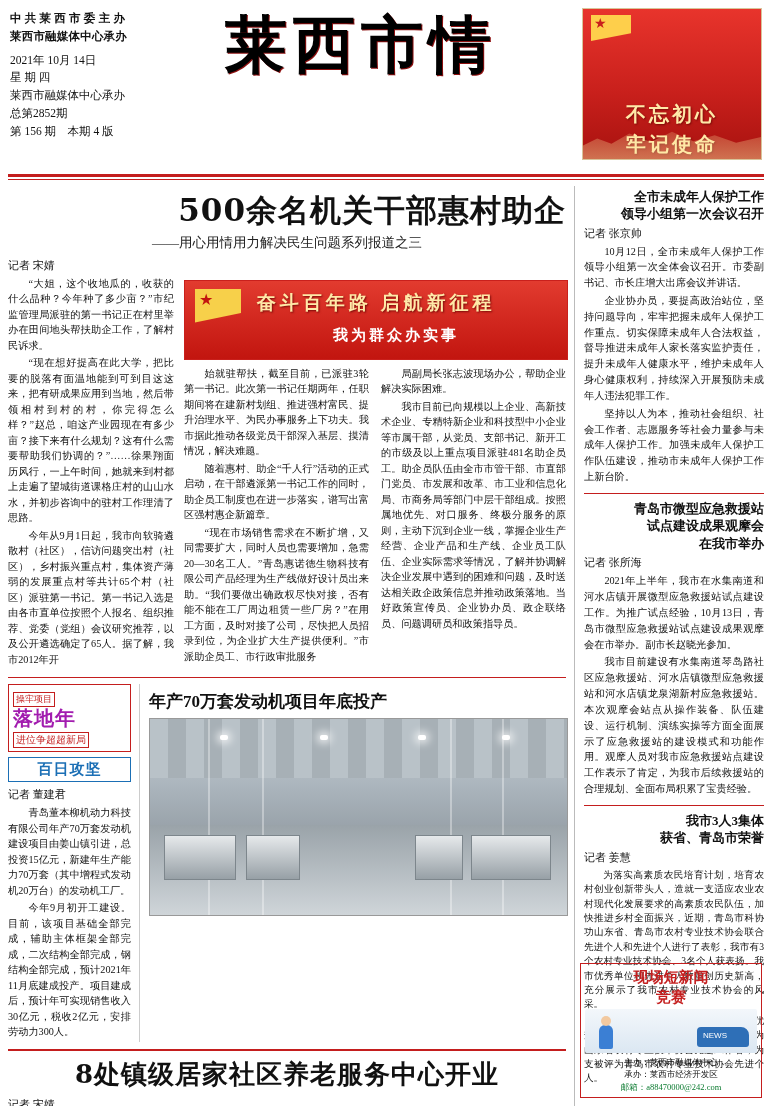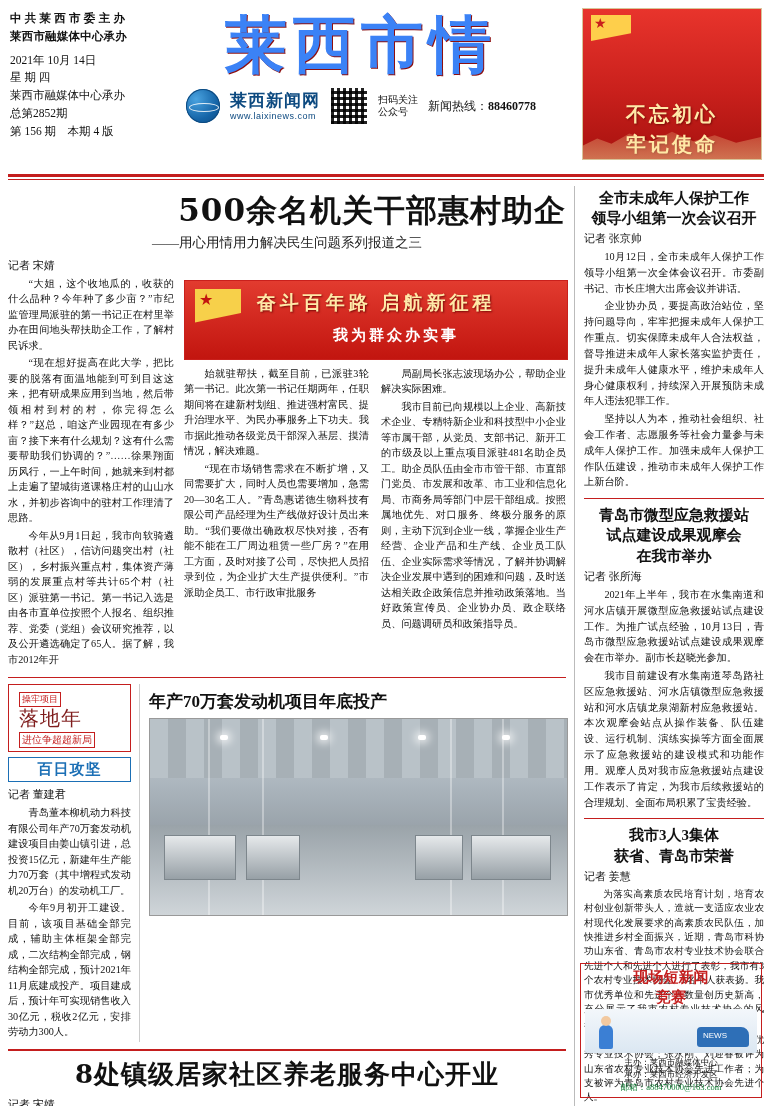--- a/index.html
+++ b/index.html
@@ -5,21 +5,21 @@
   html,body{margin:0;padding:0;background:#fff;}
   body{width:772px;height:1106px;font-family:"Liberation Serif",serif;color:#111;position:relative;overflow:hidden;}
   .page{width:772px;height:1106px;position:relative;padding:0;box-sizing:border-box;}
 
   
   .masthead{display:flex;align-items:flex-start;padding:6px 10px 0 10px;box-sizing:border-box;height:170px;}
   .mh-left{width:130px;font-size:11.5px;line-height:1.55;color:#111;padding-top:4px;}
   .mh-left .org{font-weight:bold;font-size:11.5px;letter-spacing:.2px;}
   .mh-left .ln{white-space:nowrap;}
   .mh-center{flex:1;display:flex;flex-direction:column;align-items:center;justify-content:flex-start;}
-  .title-cn{font-family:"DejaVu Serif",serif;font-size:62px;font-weight:bold;color:#3b82f6;letter-spacing:6px;line-height:1.05;margin-top:6px;
+  .title-cn{font-family:"DejaVu Serif",serif;font-size:62px;font-weight:bold;color:#000000;letter-spacing:6px;line-height:1.05;margin-top:6px;
             text-shadow:1px 1px 0 #8d0f0f;}
   .mh-sub{display:flex;align-items:center;gap:10px;margin-top:10px;width:100%;justify-content:center;}
   .globe{width:34px;height:34px;border-radius:50%;background:
       radial-gradient(circle at 30% 30%, #4aa3e0 0%, #1565a8 60%, #0d4a80 100%);
       position:relative;box-shadow:0 0 0 1px #0d4a80 inset;}
   .globe:after{content:"";position:absolute;left:3px;top:14px;width:28px;height:7px;border-radius:50%;
       border:1px solid rgba(255,255,255,.85);}
   .brand{display:flex;flex-direction:column;line-height:1.15;}
   .brand .b1{font-size:17px;font-weight:bold;color:#0d4a80;letter-spacing:1px;}
   .brand .b2{font-size:9px;color:#0d4a80;letter-spacing:.5px;font-family:"Liberation Sans",sans-serif;}
@@ -64,32 +64,32 @@
   .photo .roof{position:absolute;left:0;right:0;top:0;height:30%;background:repeating-linear-gradient(90deg,#b9c2c8 0 18px,#a7b0b6 18px 36px);}
   .photo .beam{position:absolute;top:0;bottom:0;width:2px;background:rgba(255,255,255,.35);}
   .photo .mach{position:absolute;bottom:18%;height:22%;background:linear-gradient(180deg,#e6e9eb,#97a0a6);border:1px solid #7d868c;}
   .photo .lamp{position:absolute;top:8%;width:8px;height:5px;background:#fff;box-shadow:0 0 8px 3px rgba(255,255,255,.8);border-radius:2px;}
 
   .cap{font-size:17px;font-weight:bold;text-align:left;margin:6px 0 5px;}
 
   .midrow{display:flex;margin-top:6px;}
   .midrow .left{width:132px;padding-right:8px;box-sizing:border-box;border-right:1px solid #ccc;}
   .midrow .right{flex:1;padding-left:9px;box-sizing:border-box;}
-  .logobox{border:1px solid #c41e1e;padding:3px 10px;margin-bottom:5px;}
+  .logobox{border:1px solid #c41e1e;padding:3px 4px;margin-bottom:5px;}
   .logobox .lb1{font-size:9px;color:#c41e1e;border:1px solid #c41e1e;display:inline-block;padding:0 2px;}
-  .logobox .lb2{font-size:20px;font-weight:normal;color:#7f1d1d;letter-spacing:1px;line-height:1.1;}
+  .logobox .lb2{font-size:20px;font-weight:bold;color:#a21caf;letter-spacing:1px;line-height:1.1;}
   .logobox .lb3{font-size:10px;color:#c41e1e;border:1px solid #c41e1e;display:inline-block;padding:0 2px;margin-top:2px;}
   .tagbox{border:1px solid #1b6fb5;color:#1b6fb5;font-size:15px;font-weight:bold;text-align:center;padding:2px 0;margin-bottom:5px;letter-spacing:1px;}
   .onecol{font-size:10.2px;line-height:1.52;text-align:justify;}
   .onecol p{margin:0 0 2px 0;text-indent:2em;}
 
   .sep{height:1px;background:#c41e1e;margin:8px 0 6px;}
   .sep2{height:2px;background:#c41e1e;margin:7px 0 6px;}
 
-  .s-head{font-size:15px;font-weight:bold;text-align:center;line-height:1.35;margin:2px 0 3px;}
+  .s-head{font-size:13px;font-weight:bold;text-align:right;line-height:1.35;margin:2px 0 3px;}
   .s-body{font-size:10.2px;line-height:1.55;text-align:justify;}
   .s-body p{margin:0 0 2px 0;text-indent:2em;}
 
   .bottom-head{font-family:"DejaVu Serif",serif;font-size:26px;font-weight:bold;text-align:center;margin:6px 0 5px;letter-spacing:1px;}
 
   
   .newsbox{margin-top:21px;border:1px solid #c41e1e;padding:4px;}
   .newsbox .nb-title{font-size:15px;font-weight:bold;color:#c41e1e;text-align:center;line-height:1.3;}
   .nb-illu{height:44px;background:linear-gradient(180deg,#f3f7fb,#dbe7f2);position:relative;margin-top:2px;border-radius:2px;}
   .nb-illu .car{position:absolute;right:8px;bottom:6px;width:52px;height:20px;background:#2e6fb7;border-radius:4px 8px 3px 3px;}
@@ -113,35 +113,20 @@
       <div style="height:6px"></div>
       <div class="ln">2021年 10月 14日</div>
       <div class="ln">星 期 四</div>
       <div class="ln">莱西市融媒体中心承办</div>
       <div class="ln">总第2852期</div>
       <div class="ln">第 156 期　本期 4 版</div>
     </div>
 
     <div class="mh-center">
       <div class="title-cn">莱西市情</div>
-      <div class="mh-sub">
-        <div class="globe"></div>
-        <div class="brand">
-          <span class="b1">莱西新闻网</span>
-          <span class="b2">www.laixinews.com</span>
-        </div>
-        <div class="qr"></div>
-        <div class="qrtxt">
-          <div>扫码关注</div>
-          <div>公众号</div>
-        </div>
-        <div class="hotline">
-          <span>新闻热线：</span><b>88460778</b>
-        </div>
-      </div>
     </div>
 
     <div class="mh-right">
       <div class="flaglogo"></div>
       <div class="slogan">不忘初心</div>
       <div class="slogan">牢记使命</div>
       <div class="building"></div>
     </div>
   </div>
 
@@ -163,20 +148,21 @@
           <p style="text-indent:2em;margin:0 0 2px 0;">今年从9月1日起，我市向软骑遴散村（社区），信访问题突出村（社区），乡村振兴重点村，集体资产薄弱的发展重点村等共计65个村（社区）派驻第一书记。第一书记入选是由各市直单位按照个人报名、组织推荐、党委（党组）会议研究推荐，以及公开遴选确定了65人。据了解，我市2012年开</p>
         </div>
         <div style="flex:1;">
           <div class="banner">
             <div class="emblem"></div>
             <div class="b-top">奋斗百年路  启航新征程</div>
             <div class="b-bot">我为群众办实事</div>
           </div>
           <div class="cols2">
             <p>始就驻帮扶，截至目前，已派驻3轮第一书记。此次第一书记任期两年，任职期间将在建新村划组、推进强村富民、提升治理水平、为民办事服务上下功夫。我市据此推动各级党员干部深入基层、摸清情况，解决难题。</p>
+            <p>随着惠村、助企“千人行”活动的正式启动，在干部遴派第一书记工作的同时，助企员工制度也在进一步落实，谱写出富区强村惠企新篇章。</p>
             <p>“现在市场销售需求在不断扩增，又同需要扩大，同时人员也需要增加，急需20—30名工人。”青岛惠诺德生物科技有限公司产品经理为生产线做好设计员出来助。“我们要做出确政权尽快对接，否有能不能在工厂周边租赁一些厂房？”在用工方面，及时对接了公司，尽快把人员招录到位，为企业扩大生产提供便利。”市派助企员工、市行政审批服务</p>
             <p>局副局长张志波现场办公，帮助企业解决实际困难。</p>
             <p>我市目前已向规模以上企业、高新技术企业、专精特新企业和科技型中小企业等市属干部，从党员、支部书记、新开工的市级及以上重点项目派驻481名助企员工。助企员队伍由全市市管干部、市直部门党员、市发展和改革、市工业和信息化局、市商务局等部门中层干部组成。按照属地优先、对口服务、终极分服务的原则，主动下沉到企业一线，掌握企业生产经营、企业产品和生产线、企业员工队伍、企业实际需求等情况，了解并协调解决企业发展中遇到的困难和问题，及时送达相关政企政策信息并推动政策落地。当好政策宣传员、企业协办员、政企联络员、问题调研员和政策指导员。</p>
           </div>
         </div>
       </div>
 
       <div class="sep"></div>
 
       <div class="midrow">
@@ -259,18 +245,18 @@
     <div class="newsbox">
       <div class="nb-title">现场短新闻</div>
       <div class="nb-title">竞赛</div>
       <div class="nb-illu">
         <div class="person"></div>
         <div class="car"></div>
       </div>
       <div class="footer-info">
         <div>主办：莱西市融媒体中心</div>
         <div>承办：莱西市经济开发区</div>
-        <div class="gr">邮箱：a88470000@163.com</div>
+        <div class="gr">邮箱：a88470000@242.com</div>
       </div>
     </div>
   </div>
 
 </div>
 
 </body></html>

